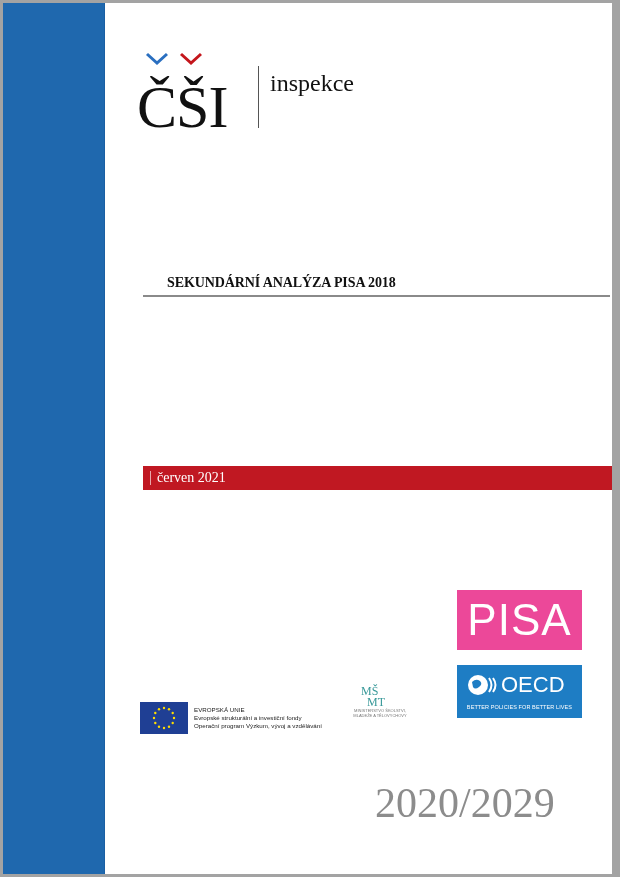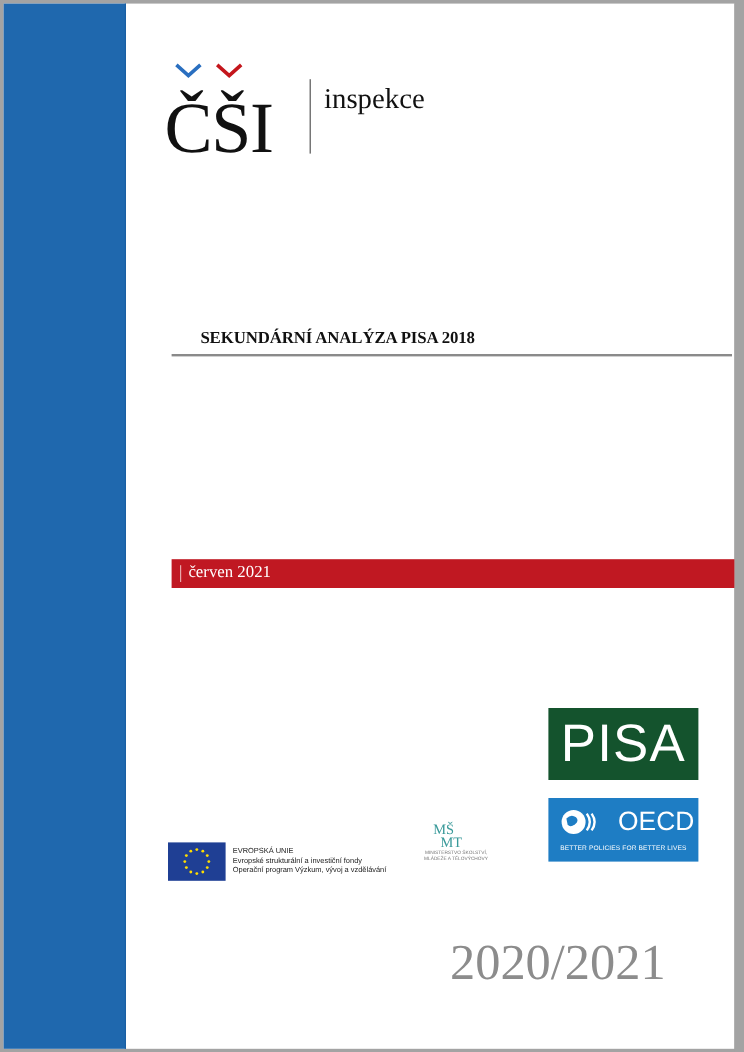--- a/index.html
+++ b/index.html
@@ -44,29 +44,29 @@
   }
   .date-band {
     position: absolute; left: 143px; top: 466px; width: 469px; height: 24px;
     background: #c01822;
     display: flex; align-items: center;
   }
   .date-pipe { width: 1px; height: 14px; background: #e8a7aa; margin-left: 7px; margin-right: 6px; }
   .date-text { font-family: "Liberation Serif", serif; font-size: 14px; color: #ffffff; }
   .pisa-logo {
     position: absolute; left: 457px; top: 590px; width: 125px; height: 60px;
-    background: #14532d; display: flex; align-items: center; justify-content: center;
+    background: #ec4899; display: flex; align-items: center; justify-content: center;
   }
   .pisa-text { font-family: "Liberation Sans", sans-serif; font-size: 44px; color: #fff; letter-spacing: 1px; line-height: 1; }
   .oecd-logo {
     position: absolute; left: 457px; top: 665px; width: 125px; height: 53px;
     background: #1e7dc4; color: #fff;
   }
   .oecd-top { position: absolute; left: 10px; top: 8px; display: flex; align-items: center; }
-  .oecd-text { font-family: "Liberation Sans", sans-serif; font-size: 22px; line-height: 1; margin-left: 14px; }
+  .oecd-text { font-family: "Liberation Sans", sans-serif; font-size: 22px; line-height: 1; margin-left: 0; }
   .oecd-tag { position: absolute; left: 0; width: 125px; top: 39px; text-align: center; font-family: "Liberation Sans", sans-serif; font-size: 5.5px; letter-spacing: 0.1px; }
   .eu-flag { position: absolute; left: 140px; top: 702px; width: 48px; height: 32px; background: #1f3f94; }
   .eu-text {
     position: absolute; left: 194px; top: 706px;
     font-family: "Liberation Sans", sans-serif; font-size: 6.2px; line-height: 8px; color: #222; white-space: nowrap;
   }
   .msmt { position: absolute; left: 345px; top: 684px; width: 70px; height: 40px; }
   .msmt-mark { position: absolute; left: 12px; top: 0; width: 40px; height: 24px; }
   .msmt-text { position: absolute; left: 0; top: 24px; width: 70px; text-align: center; font-family: "Liberation Sans", sans-serif; font-size: 4px; line-height: 5px; color: #777; }
   .year {
@@ -149,13 +149,13 @@
   <svg class="msmt-mark" viewBox="0 0 40 24">
     <text x="4" y="11" font-family="Liberation Serif, serif" font-size="12" fill="#3a9a9a">MŠ</text>
     <text x="10" y="22" font-family="Liberation Serif, serif" font-size="12" fill="#3a9a9a">MT</text>
   </svg>
   <div class="msmt-text">
     <div>MINISTERSTVO ŠKOLSTVÍ,</div>
     <div>MLÁDEŽE A TĚLOVÝCHOVY</div>
   </div>
 </div>
 
-<div class="year">2020/2021</div>
+<div class="year">2020/2029</div>
 
 </body></html>

